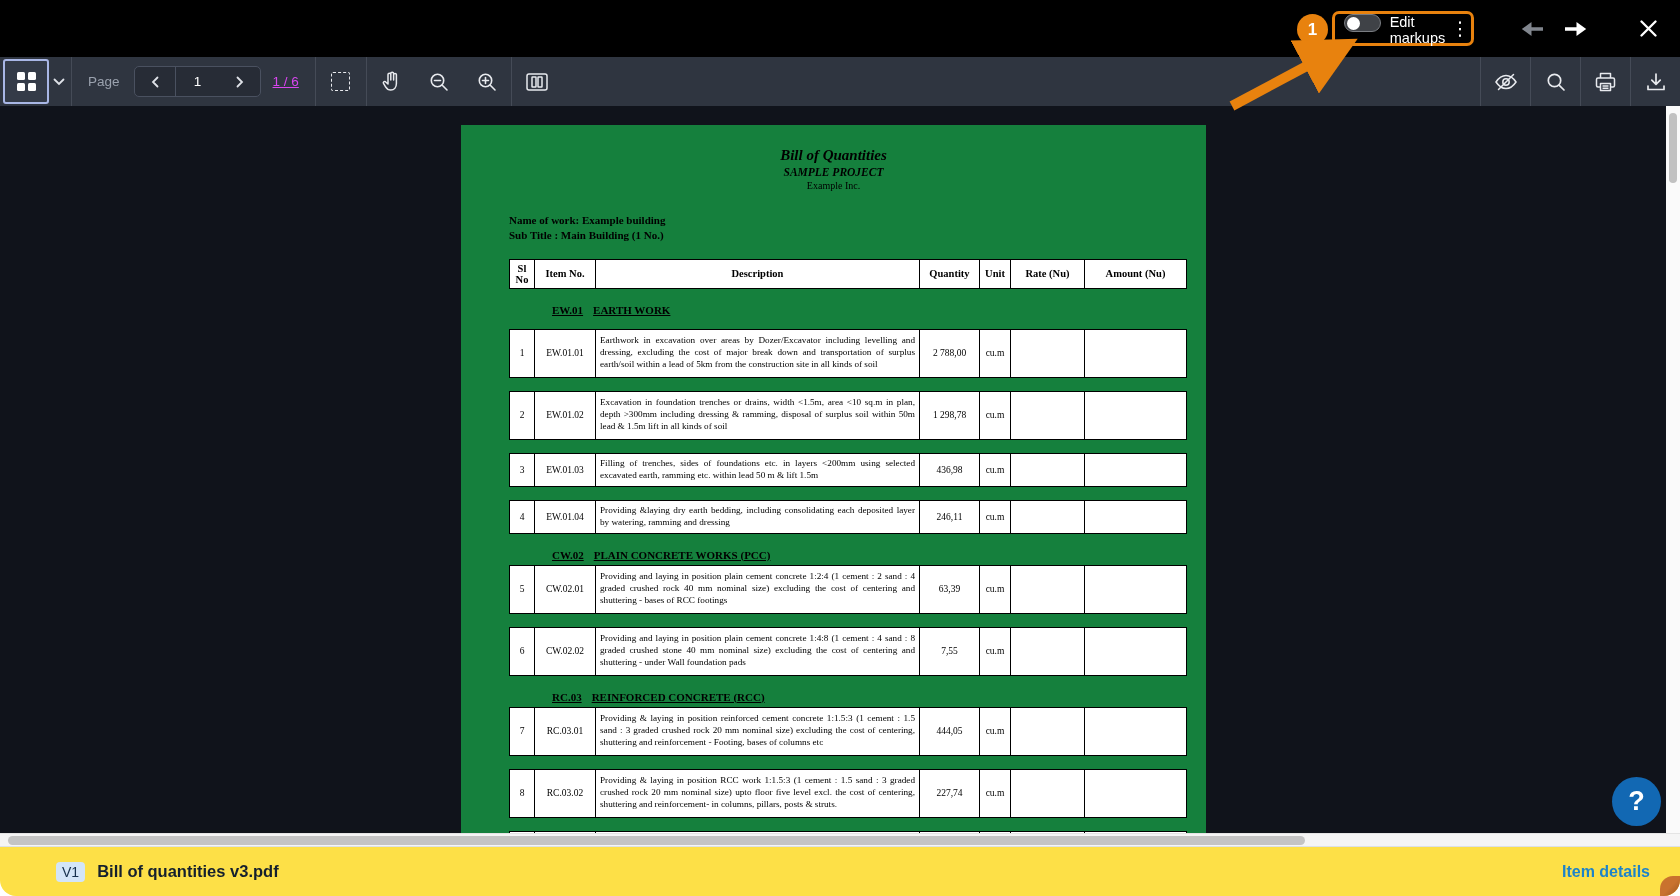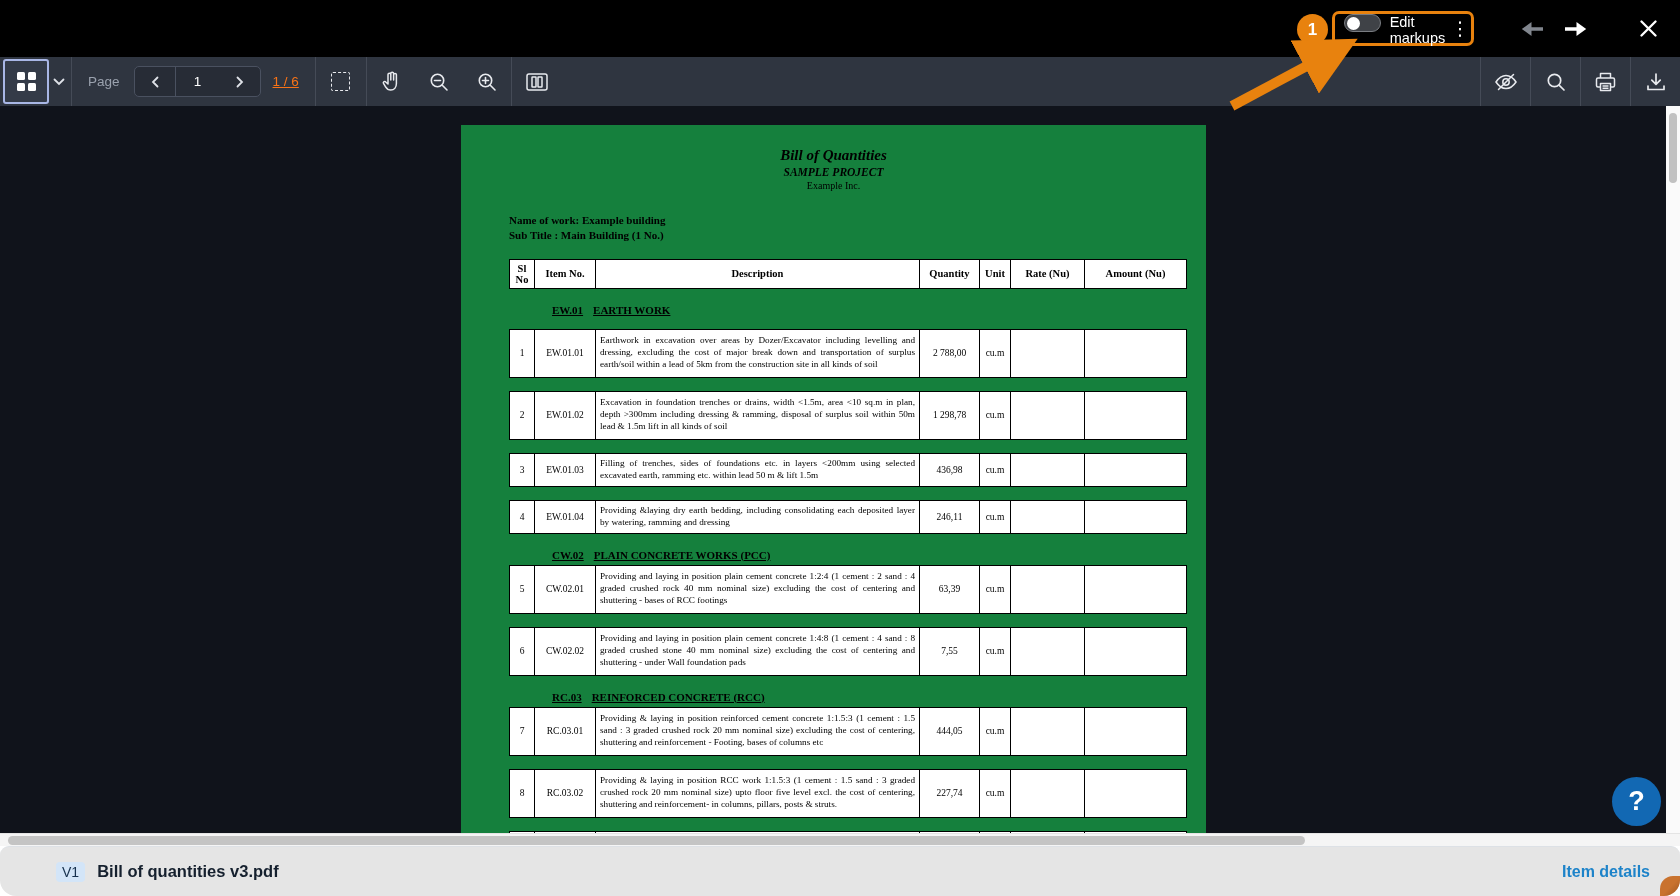--- a/index.html
+++ b/index.html
@@ -25,21 +25,21 @@
   .tool-btn { height:49px; min-width:44px; display:flex; align-items:center; justify-content:center; background:none; border:none; color:#e8eaee; cursor:pointer; }
   .thumb-btn { width:46px; height:45px; margin-left:3px; border:2px solid #a9b7e6; border-radius:3px; background:#343b48; display:flex; align-items:center; justify-content:center; cursor:pointer; }
   .grid-glyph { display:grid; grid-template-columns:8px 8px; grid-template-rows:8px 8px; gap:3px; }
   .grid-glyph span { background:#ffffff; border-radius:1.5px; }
   .chev-btn { width:20px; height:49px; display:flex; align-items:center; justify-content:center; background:none; border:none; color:#dfe2e8; cursor:pointer; margin-right:2px;}
   .page-label { color:#9aa1ad; font-size:13.5px; margin:0 14px 0 16px; }
   .page-nav { display:flex; align-items:stretch; height:31px; border:1px solid #4a5160; border-radius:5px; background:#272c36; overflow:hidden; }
   .page-nav .nav-seg { width:40px; display:flex; align-items:center; justify-content:center; color:#dfe2e8; background:none; border:none; cursor:pointer; }
   .page-nav .nav-seg + * { border-left:1px solid #4a5160; }
   .page-input { width:45px; background:#272c36; border:none; border-left:1px solid #4a5160; color:#ffffff; text-align:center; font-size:13.5px; }
-  .page-count { color:#f97316; font-size:13.5px; margin:0 16px 0 12px; white-space:nowrap;text-decoration:underline; }
+  .page-count { color:#d946ef; font-size:13.5px; margin:0 16px 0 12px; white-space:nowrap;text-decoration:underline; }
   .marquee-glyph { width:19px; height:19px; border:1.6px dashed #e8eaee; border-radius:2px; }
   .toolbar-right { margin-left:auto; display:flex; align-items:stretch; height:49px; }
   .toolbar-right .tool-btn { width:49px; }
 
   
   .canvas { position:absolute; left:0; top:106px; width:1680px; height:727px; background:#10131b; overflow:hidden; z-index:5; }
   .page { position:absolute; left:461px; top:19px; width:745px; height:740px; background:#15803d; color:#000;
     font-family:"Liberation Serif", serif; }
   .doc-head { text-align:center; padding-top:22px; }
   .doc-title { font-size:15px; font-weight:bold; font-style:italic; }
@@ -71,22 +71,22 @@
   .help-btn { position:absolute; left:1612px; top:671px; width:49px; height:49px; border-radius:50%; background:#1268b3;
     color:#fff; font-size:27px; font-weight:bold; border:none; display:flex; align-items:center; justify-content:center; cursor:pointer; z-index:15; }
 
   
   .vscroll { position:absolute; right:0; top:106px; width:14px; height:727px; background:#fafafa; z-index:12; }
   .vscroll .vthumb { position:absolute; left:3px; top:7px; width:8px; height:70px; border-radius:4px; background:#c1c1c1; cursor:pointer; }
   .hscroll { position:absolute; left:0; top:833px; width:1680px; height:13px; background:#f5f5f5; border-top:1px solid #e4e4e4; z-index:12; }
   .hscroll .hthumb { position:absolute; left:8px; top:2px; width:1297px; height:9px; border-radius:5px; background:#c4c4c4; cursor:pointer; }
 
   
-  .bottombar { position:absolute; left:0; top:846px; width:1680px; height:50px; background:#e5e5e5; border-top:1px solid #dde1e6;
-    display:flex; align-items:center; z-index:20;border-radius:9px; }
+  .bottombar { position:absolute; left:0; top:846px; width:1680px; height:50px; background:#fde047; border-top:1px solid #dde1e6;
+    display:flex; align-items:center; z-index:20; }
   .ver-badge { margin-left:56px; background:#d3e5f8; color:#17314e; font-size:14px; padding:2px 6px; border-radius:4px; }
   .filename { margin-left:12px; color:#15202e; font-size:16.5px; font-weight:bold; }
   .view-details { margin-left:auto; margin-right:30px; color:#1d83c9; font-size:16px; font-weight:bold; text-decoration:none; cursor:pointer; }
 
   .orange-corner { position:absolute; right:-22px; bottom:-22px; width:42px; height:42px; border-radius:13px;
     background:linear-gradient(315deg,#5f2d0e 20%,#c9722e 75%); z-index:50; }
 
   svg { display:block; }
 </style>
 </head>

